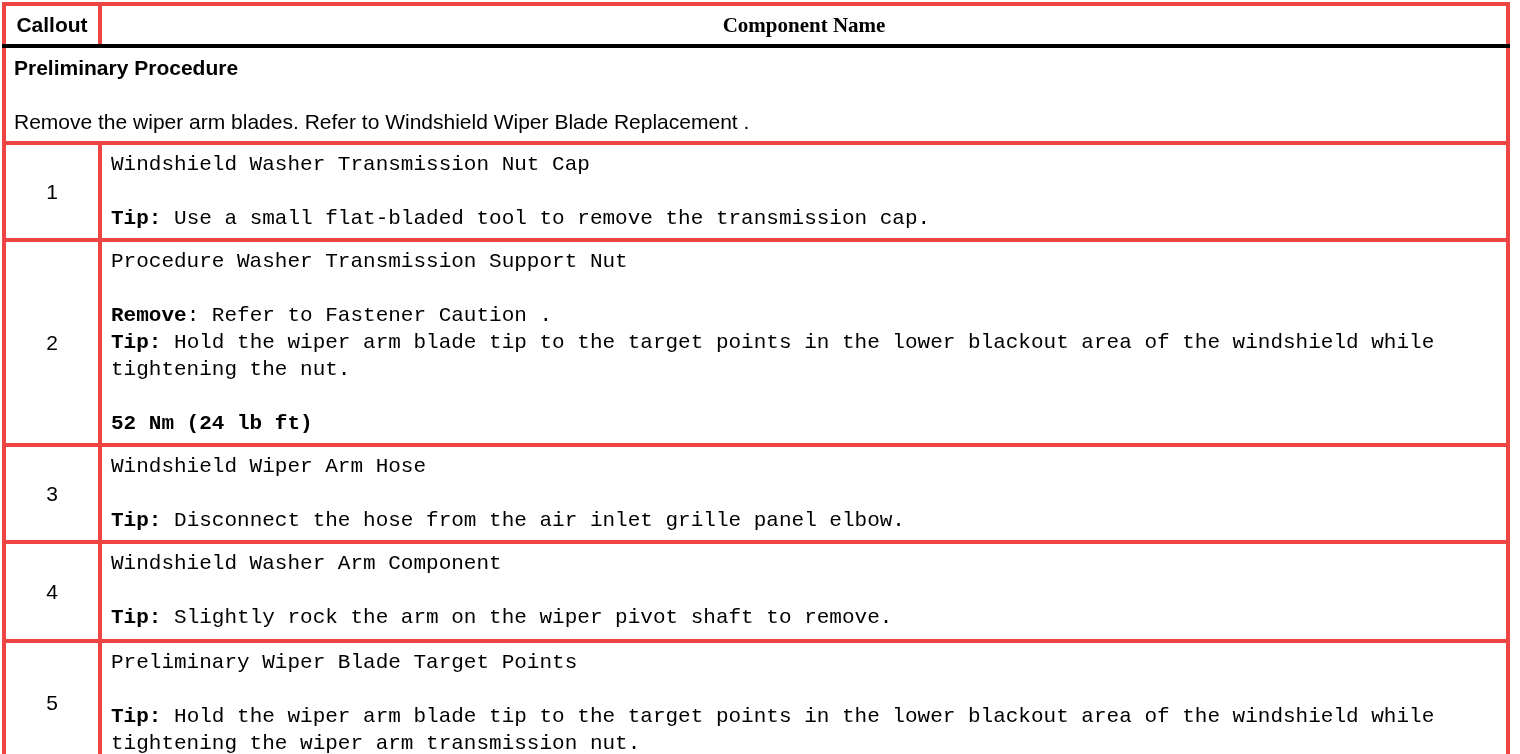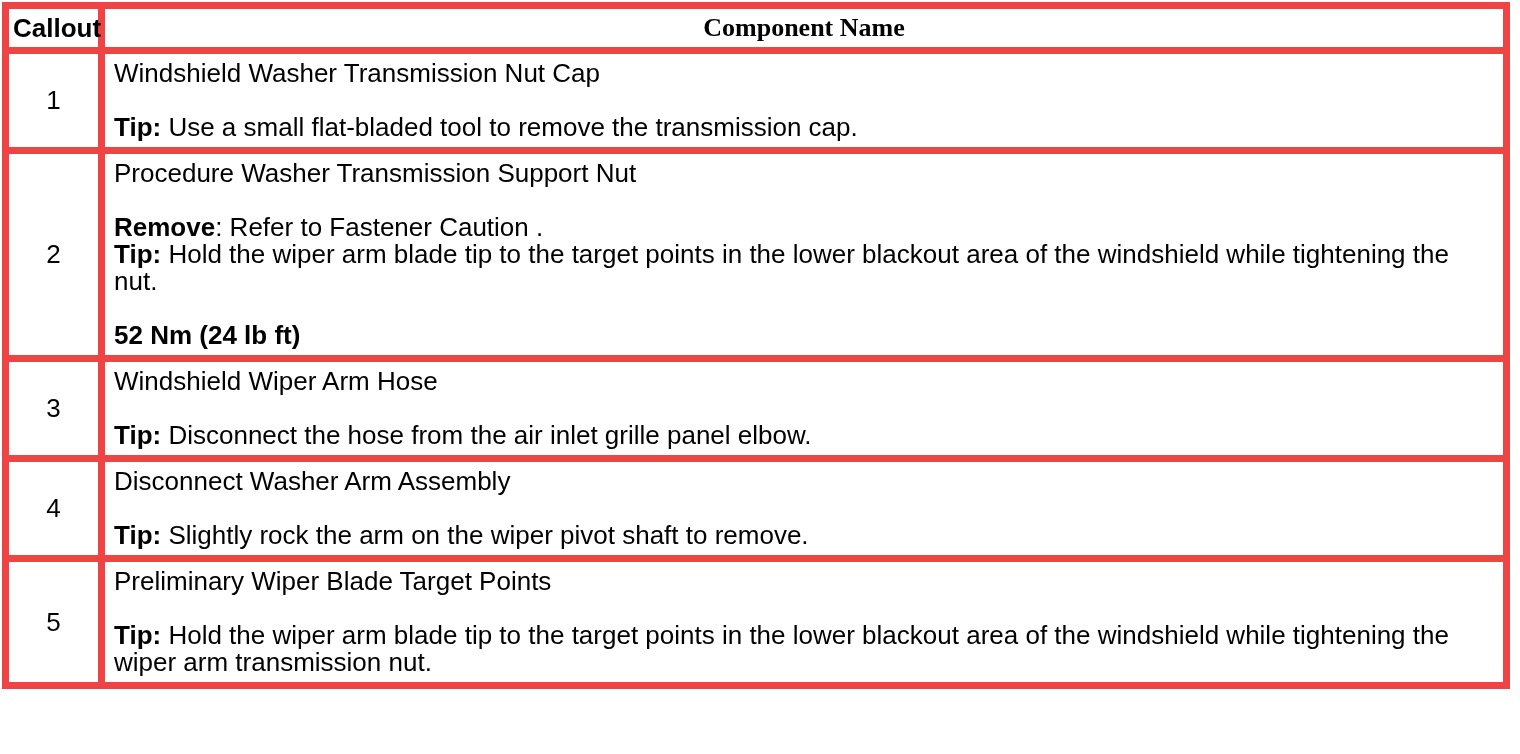--- a/index.html
+++ b/index.html
@@ -20,23 +20,23 @@
     position: absolute;
     left: 2px;
     top: 2px;
     width: 1508px;
     border-collapse: collapse;
     table-layout: fixed;
     border: 4px solid #000000;
   }
   col.callout-col { width: 96px; }
   th, td {
-    border: 7px solid #ef4444;
+    border: 4px solid #ef4444;
     vertical-align: top;
-    font-size: 26px;
+    font-size: 21px;
   }
   thead th {
     height: 38px;
     vertical-align: middle;
     font-weight: bold;
     border-bottom: 4px solid #000000;
     padding: 0 4px;
   }
   th.callout-h {
     text-align: center;
@@ -50,20 +50,21 @@
     padding: 6px 9px 6px 8px;
   }
   td.callout-cell {
     text-align: center;
     vertical-align: middle;
     border-right: 3px solid #000000;
     padding: 0;
   }
   td.component-cell {
     padding: 6px 8px 6px 9px;
+    font-family: Liberation Mono, monospace;
   }
   .line {
     line-height: 27px;
     min-height: 27px;
   }
   .bold { font-weight: bold; }
   tr.prelim-row { height: 97px; }
 </style>
 </head>
 <body>
@@ -73,20 +74,27 @@
     <col class="callout-col">
     <col>
   </colgroup>
   <thead>
     <tr>
       <th class="callout-h">Callout</th>
       <th class="component-h">Component Name</th>
     </tr>
   </thead>
   <tbody id="table-body">
+    <tr class="prelim-row">
+      <td colspan="2" class="prelim-cell">
+        <div class="line bold">Preliminary Procedure</div>
+        <div class="line">&nbsp;</div>
+        <div class="line">Remove the wiper arm blades. Refer to Windshield Wiper Blade Replacement .</div>
+      </td>
+    </tr>
   <tr style="height: 93px;">
         <td class="callout-cell">1</td>
         <td class="component-cell">
           <div class="line">Windshield Washer Transmission Nut Cap</div>
           <div class="line">&nbsp;</div>
           <div class="line"><span class="bold">Tip:</span> Use a small flat-bladed tool to remove the transmission cap.</div>
         </td>
       </tr>
       <tr style="height: 185px;">
         <td class="callout-cell">2</td>
@@ -103,21 +111,21 @@
         <td class="callout-cell">3</td>
         <td class="component-cell">
           <div class="line">Windshield Wiper Arm Hose</div>
           <div class="line">&nbsp;</div>
           <div class="line"><span class="bold">Tip:</span> Disconnect the hose from the air inlet grille panel elbow.</div>
         </td>
       </tr>
       <tr style="height: 99px;">
         <td class="callout-cell">4</td>
         <td class="component-cell">
-          <div class="line">Disconnect Washer Arm Assembly</div>
+          <div class="line">Windshield Washer Arm Component</div>
           <div class="line">&nbsp;</div>
           <div class="line"><span class="bold">Tip:</span> Slightly rock the arm on the wiper pivot shaft to remove.</div>
         </td>
       </tr>
       <tr style="height: 121px;">
         <td class="callout-cell">5</td>
         <td class="component-cell">
           <div class="line">Preliminary Wiper Blade Target Points</div>
           <div class="line">&nbsp;</div>
           <div class="line"><span class="bold">Tip:</span> Hold the wiper arm blade tip to the target points in the lower blackout area of the windshield while tightening the wiper arm transmission nut.</div>

